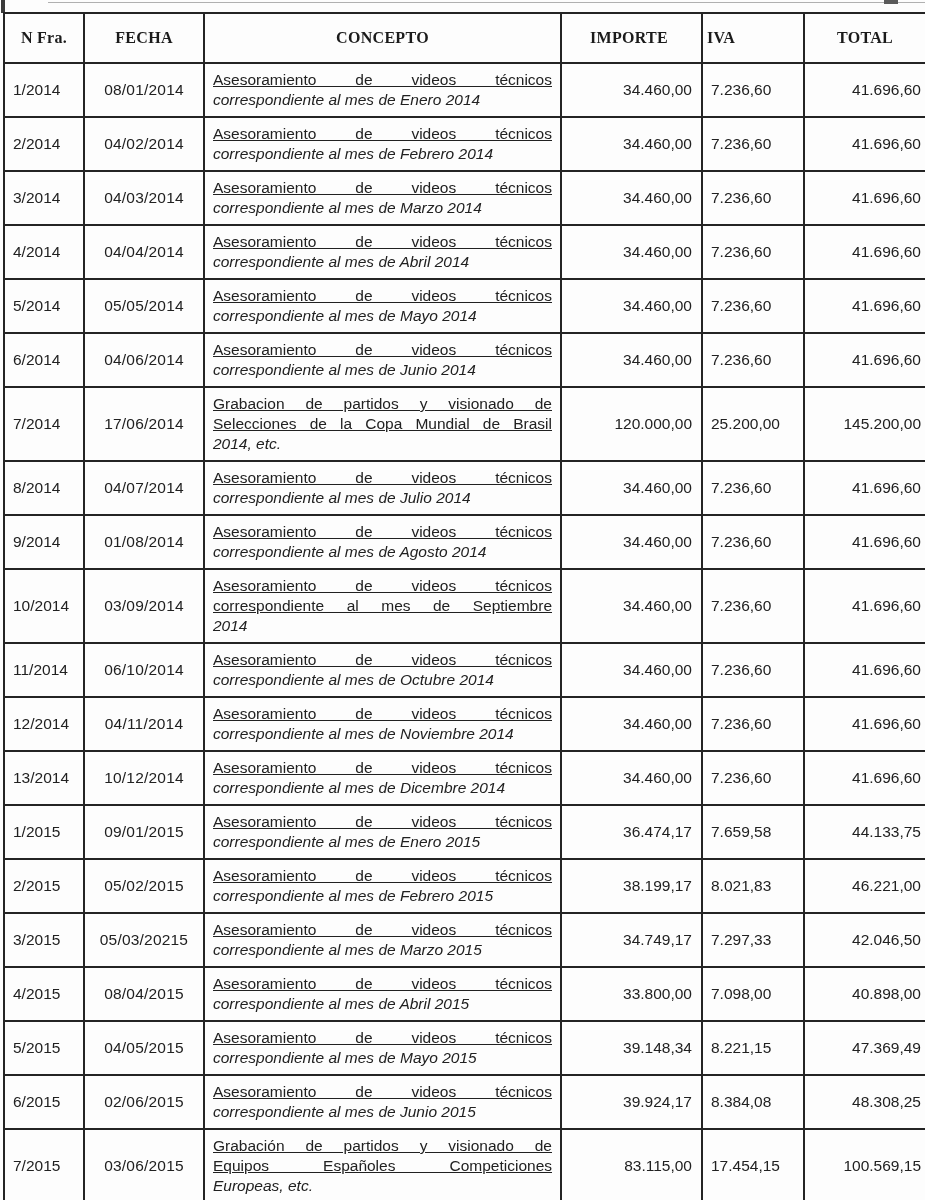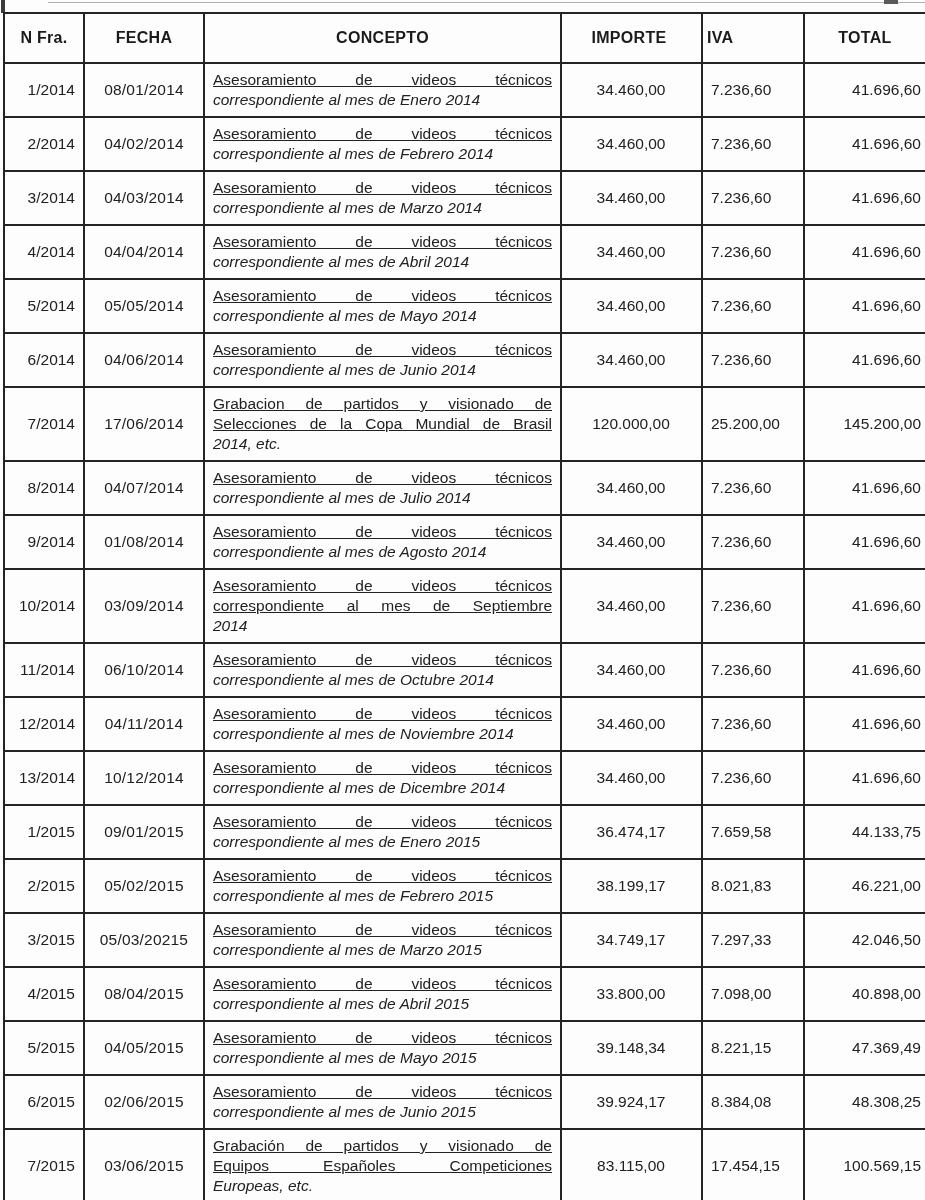--- a/index.html
+++ b/index.html
@@ -46,32 +46,33 @@
   }
   .invoice th {
     height: 48px;
     font-size: 16px;
     font-weight: bold;
     text-align: center;
     vertical-align: middle;
     color: #1b1b1b;
     letter-spacing: 0.3px;
     padding: 0 4px;
+    font-family: Liberation Serif, serif;
   }
   .invoice td {
     font-size: 15.5px;
     color: #212121;
     vertical-align: middle;
     padding: 6px 8px;
     line-height: 20px;
   }
-  .col-n_fra   { text-align: right; }
+  .col-n_fra   { text-align: left; }
   .col-fecha   { text-align: center; letter-spacing: 0.2px; margin-left: 46px; }
   .col-concepto { text-align: left; }
-  .col-importe { text-align: center; padding-right: 9px !important; }
+  .col-importe { text-align: right; padding-right: 9px !important; }
   .col-iva     { text-align: left; padding-right: 9px !important; }
   .col-total   { text-align: right; padding-right: 32px !important; }
   
   .jline { text-align: justify; text-align-last: justify; text-decoration: underline; }
   .lline { text-align: left; font-style: italic; }
 </style>
 </head>
 <body>
 
 <div class="page">

